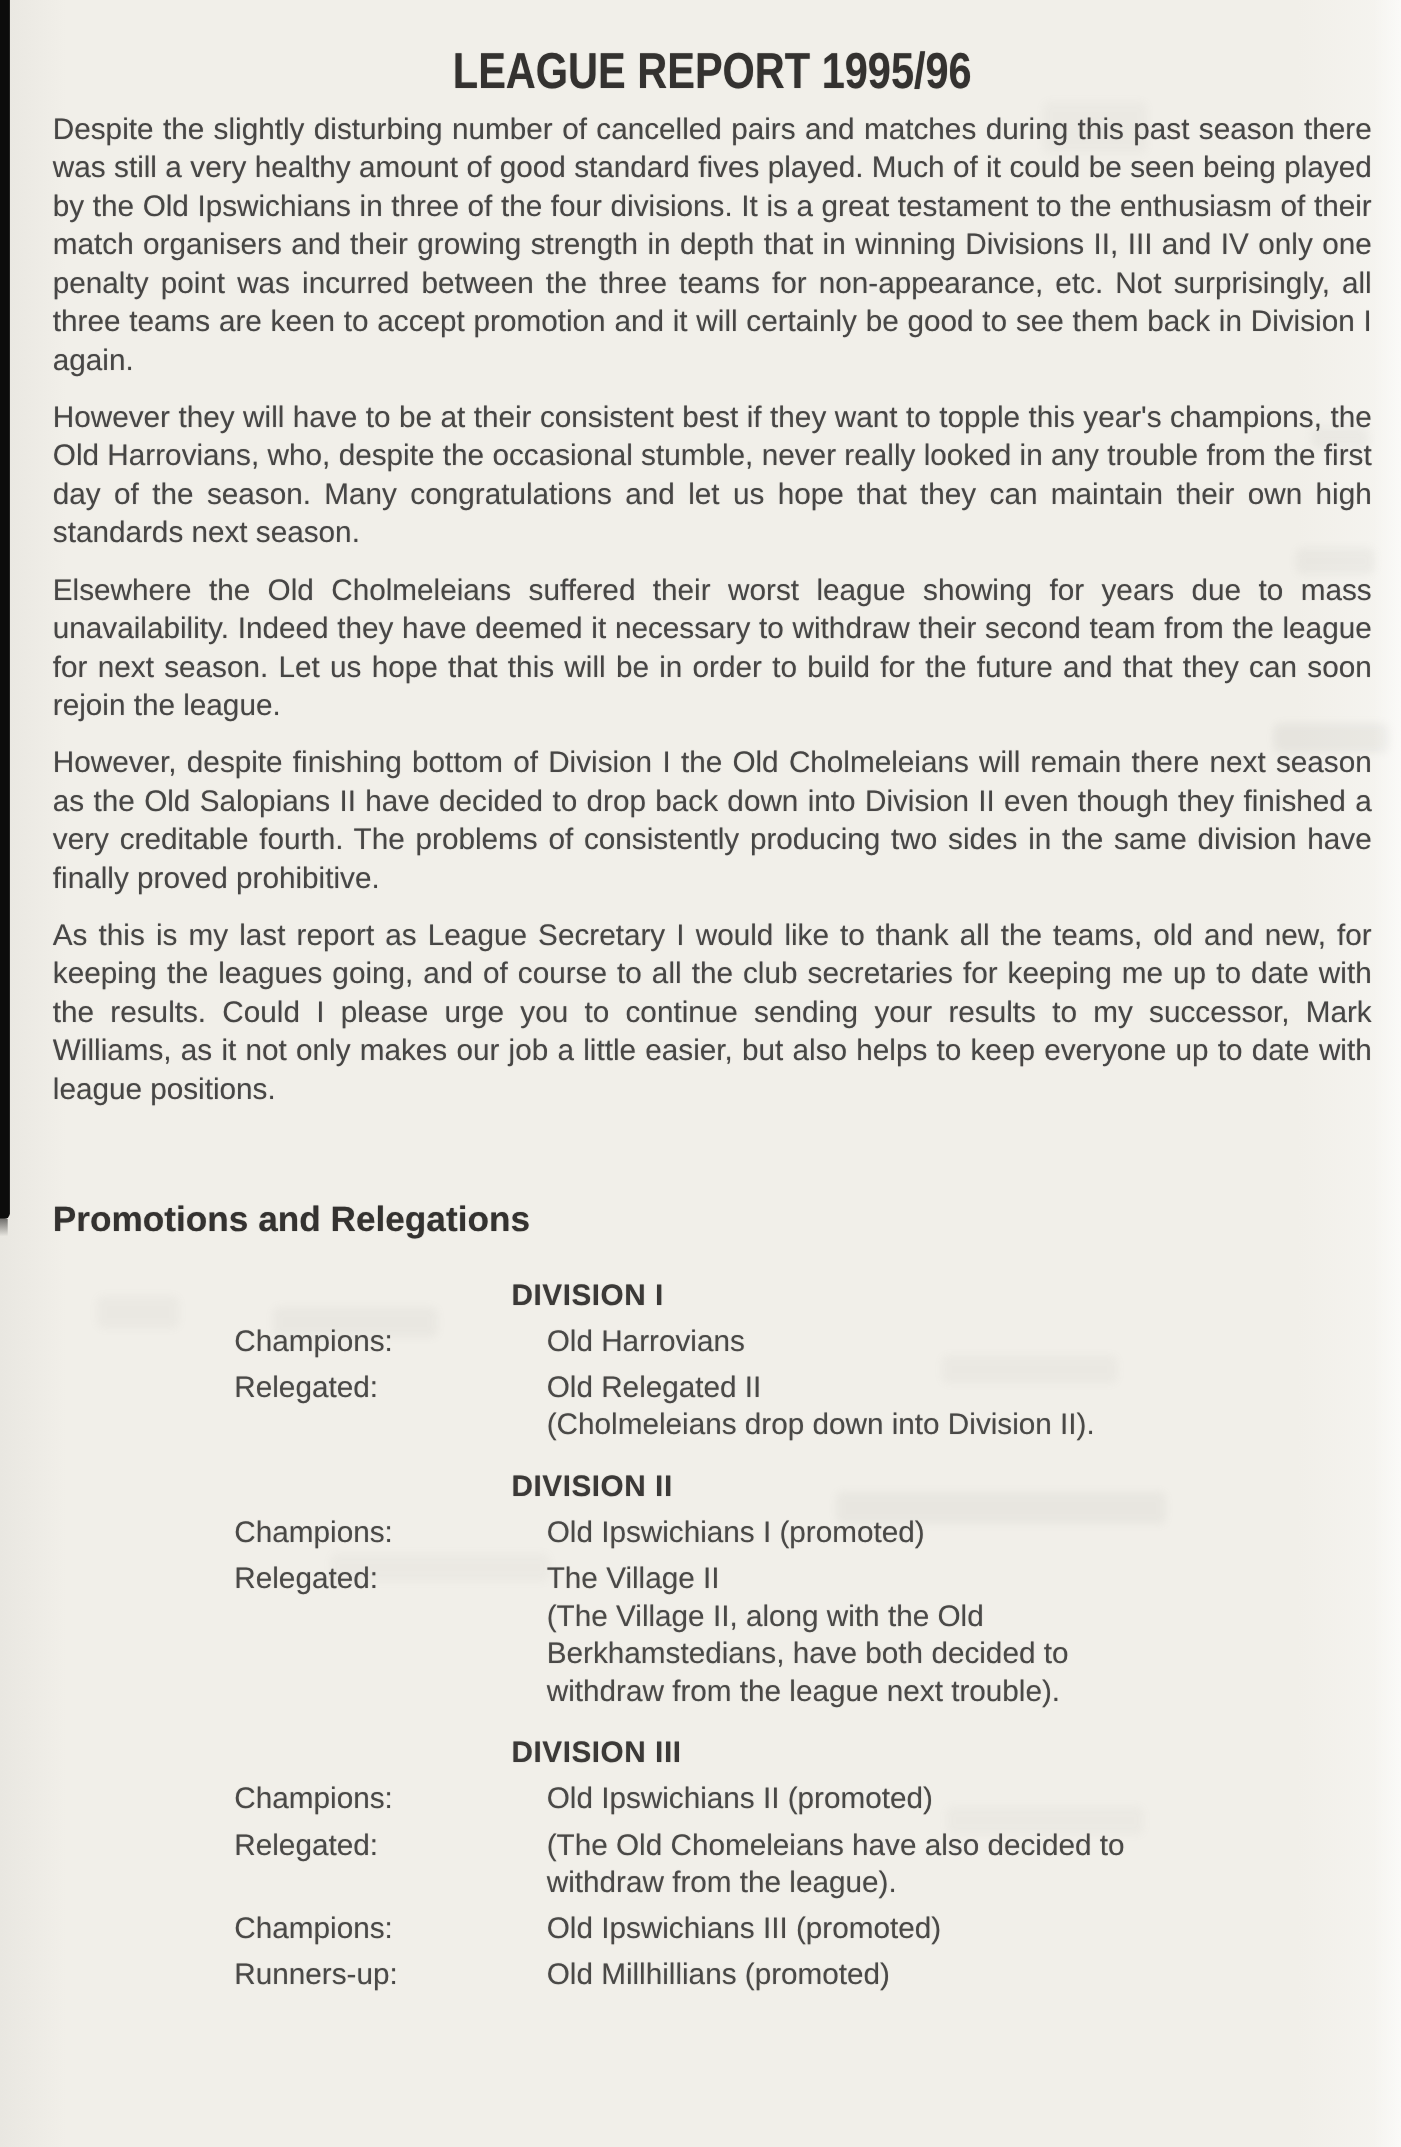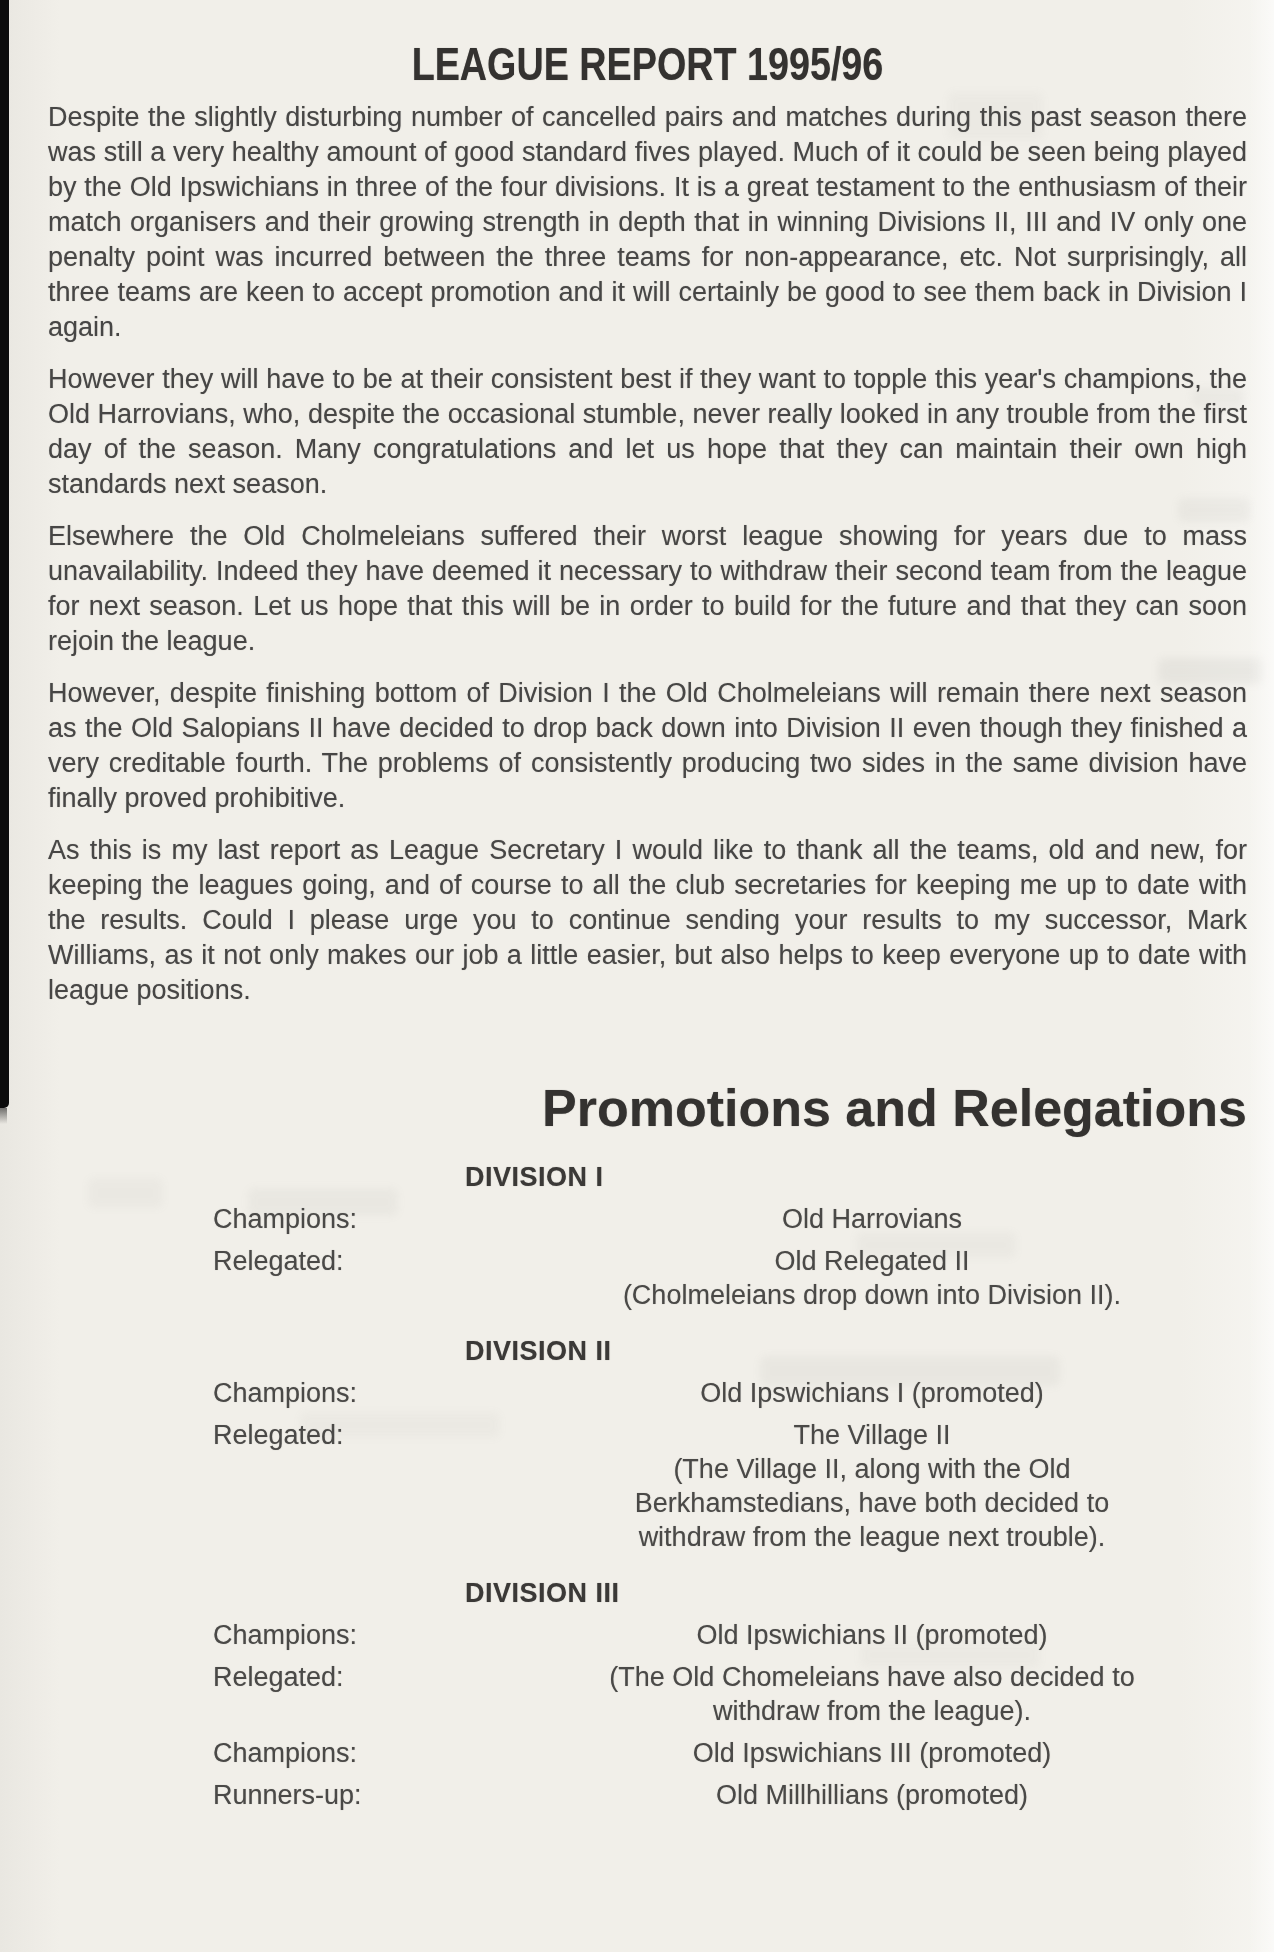--- a/index.html
+++ b/index.html
@@ -88,24 +88,24 @@
     font-size: 27px;
     line-height: 35px;
     text-align: justify;
     color: #474645;
     text-shadow: 0 0 1px rgba(60,60,58,.35);
   }
   .body-para:first-of-type { margin-top: 16px; }
 
   .promo-heading {
     margin: 78px 0 0 0;
-    font-size: 52px;
+    font-size: 32px;
     line-height: 44px;
     font-weight: bold;
-    text-align: right;
+    text-align: left;
     color: #343230;
     text-shadow: 0 0 1px rgba(40,40,38,.45);
   }
   .division-heading {
     margin: 22px 0 0 417px;
     font-size: 27px;
     line-height: 34px;
     font-weight: bold;
     color: #3b3937;
     letter-spacing: .5px;
@@ -116,21 +116,21 @@
     display: flex;
     margin: 8px 0 0 165px;
     font-size: 27px;
     line-height: 34px;
     color: #4a4947;
     text-shadow: 0 0 1px rgba(60,60,58,.35);
     gap: 32px;
   }
   .promo-label { width: 252px; flex: 0 0 252px; }
   .promo-value { flex: 1; }
-  .promo-line  { line-height: 34px; text-align: center; }
+  .promo-line  { line-height: 34px; }
 </style>
 </head>
 <body>
 
 <div class="page">
 
   <div class="scan-bar"></div>
 
   <div class="artifact a1"></div>
   <div class="artifact a2"></div>

